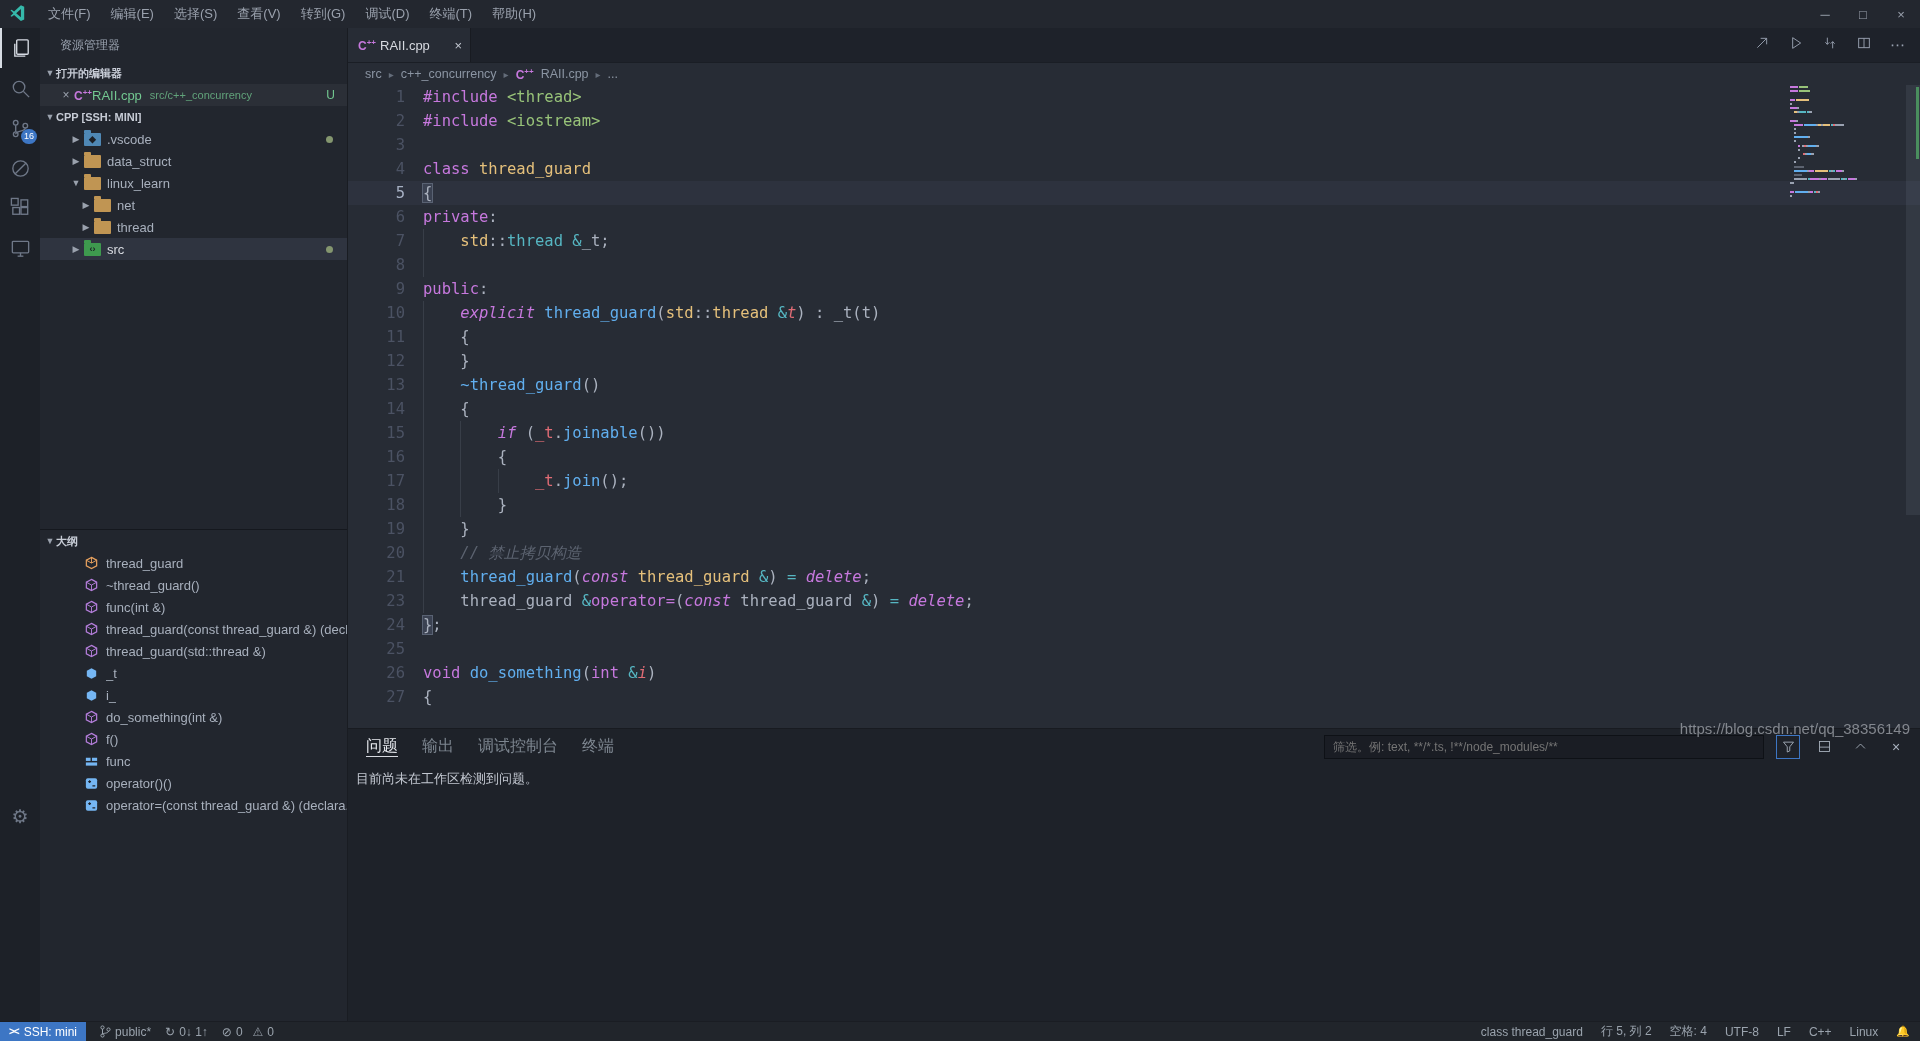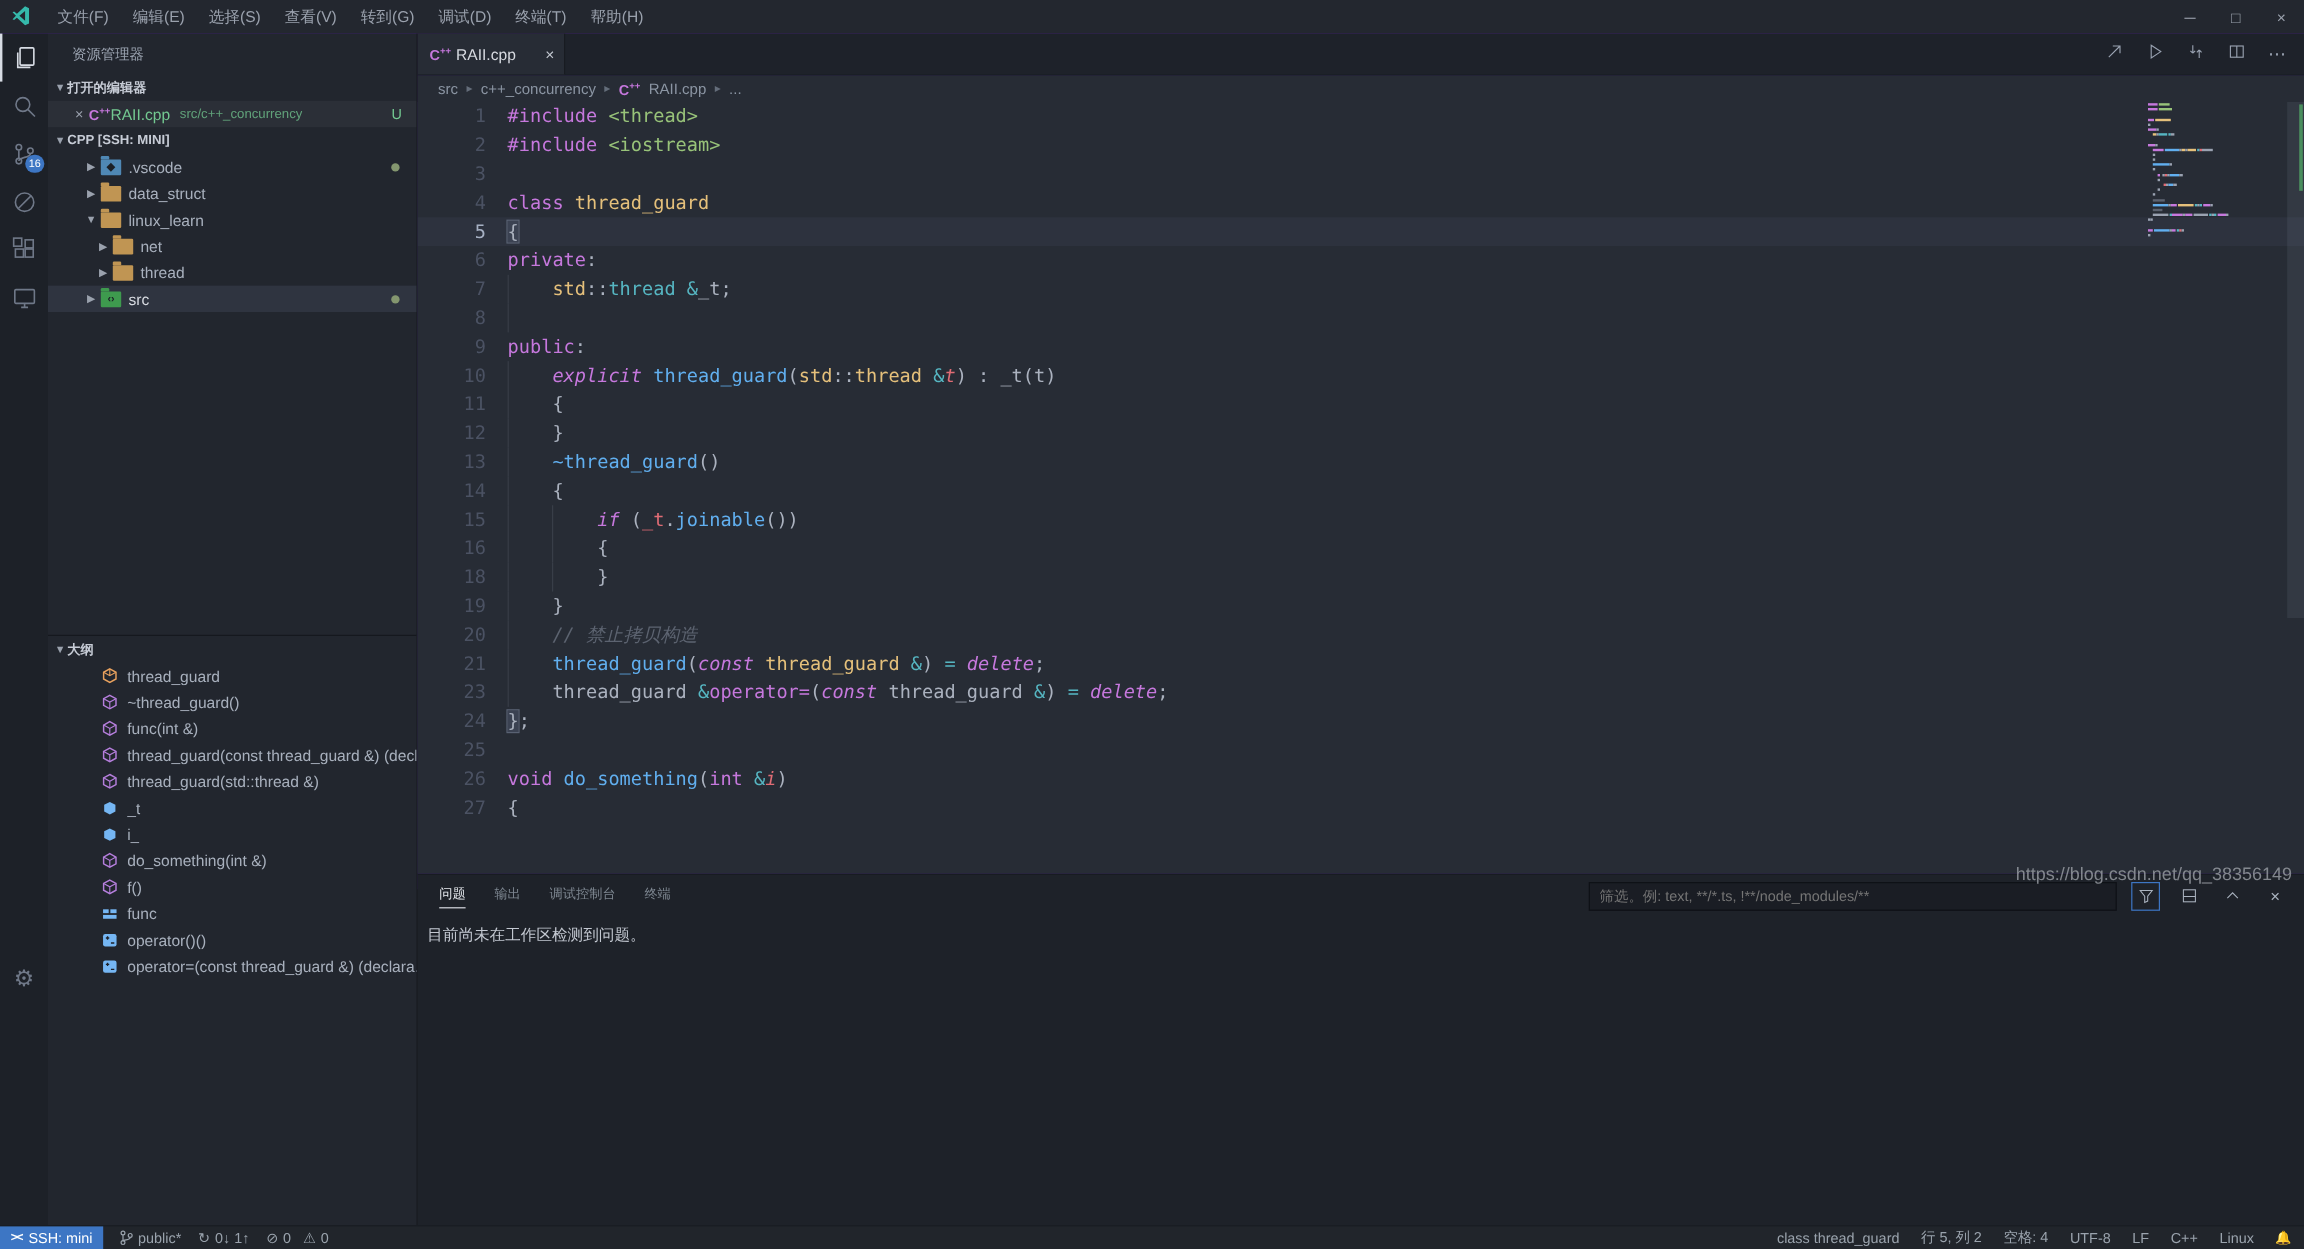--- a/index.html
+++ b/index.html
@@ -1,18 +1,18 @@
 <!DOCTYPE html>
 <html><head>
 <meta charset="utf-8">
 <style>
   * { margin:0; padding:0; box-sizing:border-box; }
   html,body { width:1920px; height:1041px; overflow:hidden; background:#16191e;
     font-family:"Liberation Sans", sans-serif; }
-  #app { position:relative; width:1920px; height:741px; background:#4c1d95; }
+  #app { position:relative; width:1920px; height:741px; background:#404040; }
 
   
   #titlebar { position:relative; height:28px; background:#23272f; display:flex; align-items:center; }
   #logo { width:20px; height:20px; margin:0 10px 0 8px; }
   .menu-item { color:#9aa1ad; font-size:13px; padding:0 10px; height:28px; line-height:28px; cursor:default; }
   #win-title { position:absolute; left:0; right:0; text-align:center; color:#8b919c; font-size:13px; pointer-events:none; }
   #win-controls { margin-left:auto; display:flex; z-index:2; }
   .win-btn { width:38px; height:28px; color:#9aa1ad; font-size:13px; display:flex; align-items:center; justify-content:center; }
 
   
@@ -80,21 +80,21 @@
 
   #minimap { position:absolute; top:1px; right:18px; width:112px; }
   .mm-line { height:2px; margin-bottom:2.2px; white-space:nowrap; }
   .mm-line span { display:inline-block; height:2px; vertical-align:top; }
   #scrollbar { position:absolute; top:0; right:0; width:14px; height:430px; background:rgba(130,140,158,.14); }
   #overview-mark { position:absolute; top:2px; right:1px; width:3px; height:72px; background:#4f9e63; opacity:.85; }
 
   
   #panel { height:293px; background:#1e2229; border-top:1px solid #181b21; }
   #panel-header { height:35px; display:flex; align-items:center; padding:0 12px 0 6px; }
-  .panel-tab { font-size:11px; color:#7d8690; margin:0 12px; height:35px; line-height:33px; position:relative; text-transform:none; }
+  .panel-tab { font-size:16px; color:#7d8690; margin:0 12px; height:35px; line-height:33px; position:relative; text-transform:none; }
   .panel-tab.active { color:#e6e9ee; }
   .panel-tab.active::after { content:""; position:absolute; left:0; right:0; bottom:7px; border-bottom:1px solid #d7dae0; }
   #panel-controls { margin-left:auto; display:flex; align-items:center; gap:12px; }
   #problems-filter { width:440px; height:24px; background:#1a1d24; border:1px solid #0e1116; color:#68707c; font-size:12px; padding:0 8px; font-family:"Liberation Sans",sans-serif; }
   .p-icon { width:24px; height:24px; display:flex; align-items:center; justify-content:center; color:#aab3bf; }
   .p-icon svg { width:15px; height:15px; stroke:currentColor; fill:none; stroke-width:1.4; }
   .p-icon.focused { border:1px solid #3d76c4; }
   #panel-message { font-size:13px; color:#c3c8d1; padding:6px 0 0 8px; }
 
   
@@ -379,20 +379,21 @@
             <div class="code-line"><span class="ln">7</span><span class="guide" style="left: 75px;"></span><span class="tk-pl">    </span><span class="tk-type">std</span><span class="tk-pl">::</span><span class="tk-type2">thread</span><span class="tk-pl"> </span><span class="tk-op">&amp;</span><span class="tk-pl">_t;</span></div>
             <div class="code-line"><span class="ln">8</span><span class="guide" style="left: 75px;"></span></div>
             <div class="code-line"><span class="ln">9</span><span class="tk-kw">public</span><span class="tk-pl">:</span></div>
             <div class="code-line"><span class="ln">10</span><span class="guide" style="left: 75px;"></span><span class="tk-pl">    </span><span class="tk-kwi">explicit</span><span class="tk-pl"> </span><span class="tk-fn">thread_guard</span><span class="tk-pl">(</span><span class="tk-type">std</span><span class="tk-pl">::</span><span class="tk-type">thread</span><span class="tk-pl"> </span><span class="tk-op">&amp;</span><span class="tk-param">t</span><span class="tk-pl">) : _t(t)</span></div>
             <div class="code-line"><span class="ln">11</span><span class="guide" style="left: 75px;"></span><span class="tk-pl">    {</span></div>
             <div class="code-line"><span class="ln">12</span><span class="guide" style="left: 75px;"></span><span class="tk-pl">    }</span></div>
             <div class="code-line"><span class="ln">13</span><span class="guide" style="left: 75px;"></span><span class="tk-pl">    </span><span class="tk-fn">~thread_guard</span><span class="tk-pl">()</span></div>
             <div class="code-line"><span class="ln">14</span><span class="guide" style="left: 75px;"></span><span class="tk-pl">    {</span></div>
             <div class="code-line"><span class="ln">15</span><span class="guide" style="left: 75px;"></span><span class="guide" style="left: 112.32px;"></span><span class="tk-pl">        </span><span class="tk-kwi">if</span><span class="tk-pl"> (</span><span class="tk-var">_t</span><span class="tk-pl">.</span><span class="tk-fn">joinable</span><span class="tk-pl">())</span></div>
             <div class="code-line"><span class="ln">16</span><span class="guide" style="left: 75px;"></span><span class="guide" style="left: 112.32px;"></span><span class="tk-pl">        {</span></div>
+            <div class="code-line"><span class="ln">17</span><span class="guide" style="left: 75px;"></span><span class="guide" style="left: 112.32px;"></span><span class="guide" style="left: 149.64px;"></span><span class="tk-pl">            </span><span class="tk-var">_t</span><span class="tk-pl">.</span><span class="tk-fn">join</span><span class="tk-pl">();</span></div>
             <div class="code-line"><span class="ln">18</span><span class="guide" style="left: 75px;"></span><span class="guide" style="left: 112.32px;"></span><span class="tk-pl">        }</span></div>
             <div class="code-line"><span class="ln">19</span><span class="guide" style="left: 75px;"></span><span class="tk-pl">    }</span></div>
             <div class="code-line"><span class="ln">20</span><span class="guide" style="left: 75px;"></span><span class="tk-pl">    </span><span class="tk-cm">// 禁止拷贝构造</span></div>
             <div class="code-line"><span class="ln">21</span><span class="guide" style="left: 75px;"></span><span class="tk-pl">    </span><span class="tk-fn">thread_guard</span><span class="tk-pl">(</span><span class="tk-kwi">const</span><span class="tk-pl"> </span><span class="tk-type">thread_guard</span><span class="tk-pl"> </span><span class="tk-op">&amp;</span><span class="tk-pl">) </span><span class="tk-op">=</span><span class="tk-pl"> </span><span class="tk-kwi">delete</span><span class="tk-pl">;</span></div>
             <div class="code-line"><span class="ln">23</span><span class="guide" style="left: 75px;"></span><span class="tk-pl">    </span><span class="tk-pl">thread_guard</span><span class="tk-pl"> </span><span class="tk-op">&amp;</span><span class="tk-kw">operator=</span><span class="tk-pl">(</span><span class="tk-kwi">const</span><span class="tk-pl"> </span><span class="tk-pl">thread_guard</span><span class="tk-pl"> </span><span class="tk-op">&amp;</span><span class="tk-pl">) </span><span class="tk-op">=</span><span class="tk-pl"> </span><span class="tk-kwi">delete</span><span class="tk-pl">;</span></div>
             <div class="code-line"><span class="ln">24</span><span class="tk-box">}</span><span class="tk-pl">;</span></div>
             <div class="code-line"><span class="ln">25</span></div>
             <div class="code-line"><span class="ln">26</span><span class="tk-kw">void</span><span class="tk-pl"> </span><span class="tk-fn">do_something</span><span class="tk-pl">(</span><span class="tk-kw">int</span><span class="tk-pl"> </span><span class="tk-op">&amp;</span><span class="tk-param">i</span><span class="tk-pl">)</span></div>
             <div class="code-line"><span class="ln">27</span><span class="tk-pl">{</span></div>
           </div>

